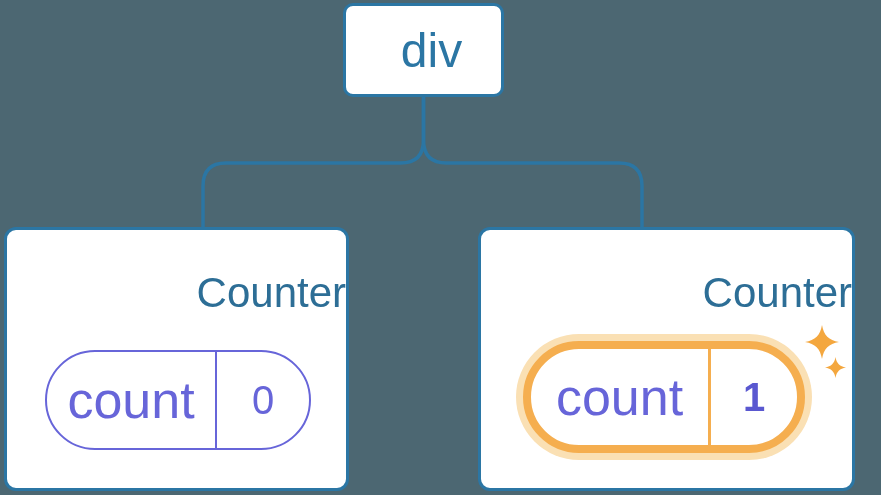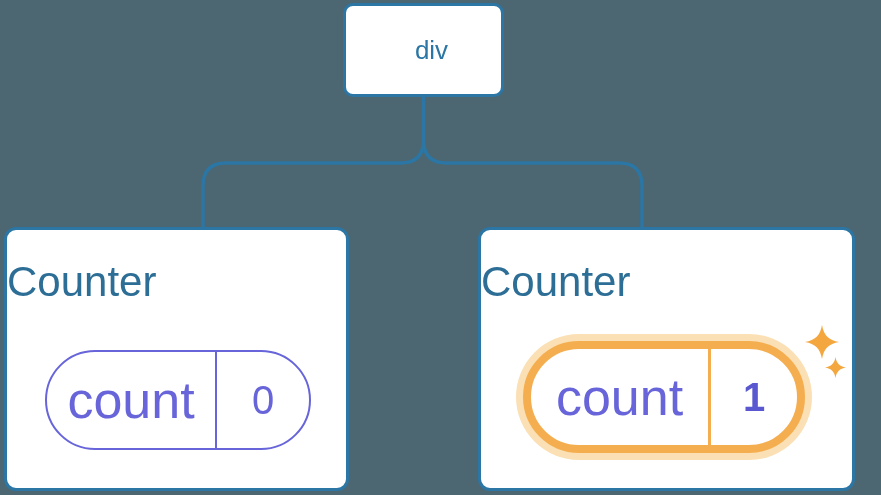--- a/index.html
+++ b/index.html
@@ -24,41 +24,41 @@
     position: absolute;
     left: 343px; top: 3px;
     width: 161px; height: 94px;
     box-sizing: border-box;
     background: #ffffff;
     border: 3px solid #2B76A4;
     border-radius: 10px;
     display: flex;
     align-items: center;
     justify-content: center;
-    font-size: 26px;
+    font-size: 48px;
     font-weight: 500;
     color: #2B76A4;
     padding-left: 16px;
   }
 
   .card {
     position: absolute;
     top: 227px;
     height: 264px;
     box-sizing: border-box;
     background: #ffffff;
     border: 3px solid #2B76A4;
     border-radius: 12px;
   }
   .card-left  { left: 4px;   width: 345px; }
   .card-right { left: 478px; width: 377px; }
 
   .card-title {
-    margin-top: 31px;
-    text-align: left;
+    margin-top: 42px;
+    text-align: right;
     font-size: 42px;
     font-weight: 500;
     color: #2D6E96;
     line-height: 1;
   }
 
   .pill {
     position: absolute;
     box-sizing: border-box;
     display: flex;

